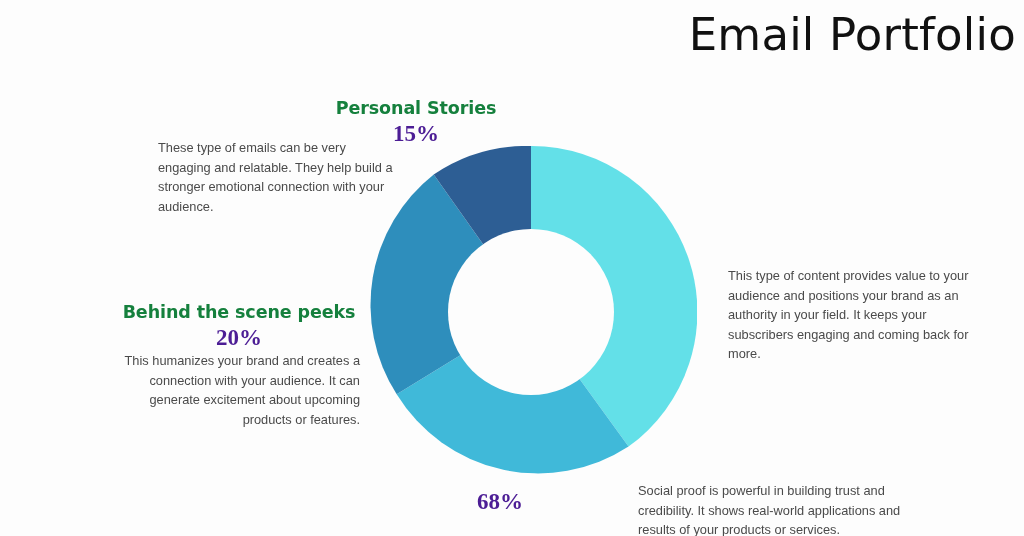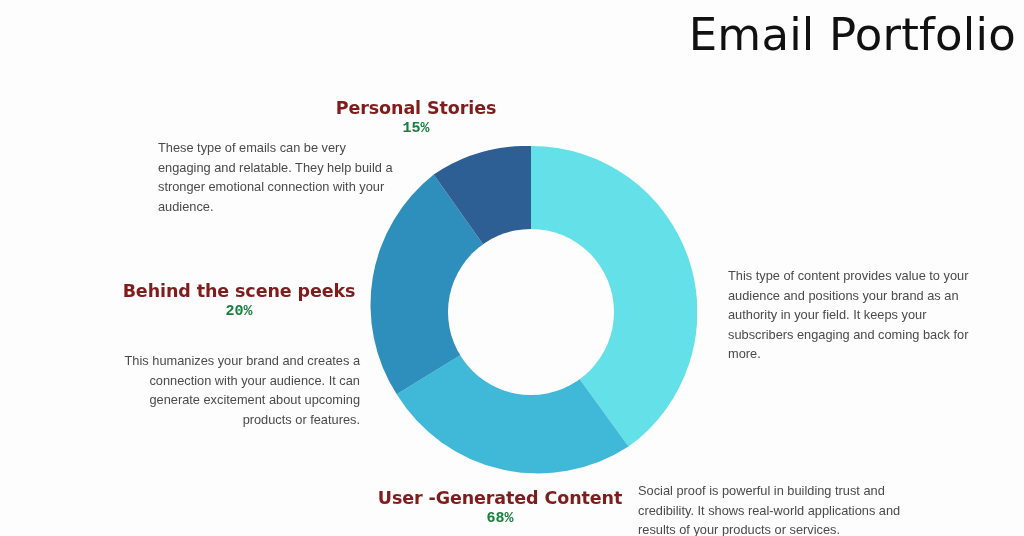--- a/index.html
+++ b/index.html
@@ -45,31 +45,31 @@
   }
   #donut-chart svg { display: block; width: 332px; height: 332px; }
 
   
   .seg-label {
     position: absolute;
   }
   .seg-title {
     font-size: 17.5px;
     font-weight: bold;
-    color: #7f1d1d;
+    color: #15803d;
     line-height: 1.28;
     font-family: "DejaVu Sans", sans-serif;
     letter-spacing: -0.1px;
   }
   .seg-pct {
-    font-size: 15px;
+    font-size: 23px;
     font-weight: bold;
-    color: #15803d;
+    color: #4c1d95;
     line-height: 1.28;
-    font-family: Liberation Mono, monospace;
+    font-family: Liberation Serif, serif;
   }
   .seg-desc {
     font-size: 12.8px;
     color: #4a4a4a;
     line-height: 1.53;
     font-family: "Liberation Sans", sans-serif;
   }
 
   
   #label-personal-stories {
@@ -82,21 +82,21 @@
   
   #label-educational-content {
     left: 676px; top: 207px; width: 226px; text-align: center;
   }
   #desc-educational-content {
     position: absolute; left: 728px; top: 266px; width: 242px; text-align: left;
   }
 
   
   #label-behind-the-scene-peeks {
-    left: 116px; top: 280px; width: 246px; text-align: center;
+    left: 116px; top: 301px; width: 246px; text-align: center;
   }
   #desc-behind-the-scene-peeks {
     position: absolute; left: 120px; top: 351px; width: 240px; text-align: right;
   }
 
   
   #label-user-generated-content {
     left: 367px; top: 487px; width: 266px; text-align: center;
   }
   #desc-user-generated-content {
@@ -133,18 +133,17 @@
 
   <div class="seg-desc" id="desc-educational-content">This type of content provides value to your audience and positions your brand as an authority in your field. It keeps your subscribers engaging and coming back for more.</div>
 
   <div class="seg-label" id="label-behind-the-scene-peeks">
     <div class="seg-title">Behind the scene peeks</div>
     <div class="seg-pct">20%</div>
   </div>
   <div class="seg-desc" id="desc-behind-the-scene-peeks">This humanizes your brand and creates a connection with your audience. It can generate excitement about upcoming products or features.</div>
 
   <div class="seg-label" id="label-user-generated-content">
-    <div class="seg-title">User -Generated Content</div>
     <div class="seg-pct">68%</div>
   </div>
   <div class="seg-desc" id="desc-user-generated-content">Social proof is powerful in building trust and credibility. It shows real-world applications and results of your products or services.</div>
 
 </div>
 
 </body></html>

